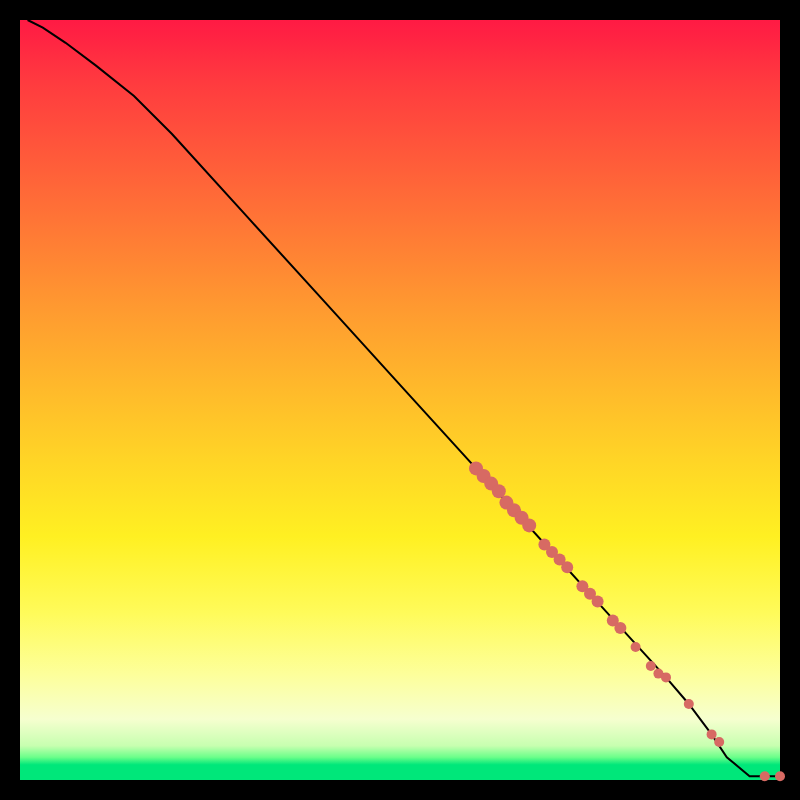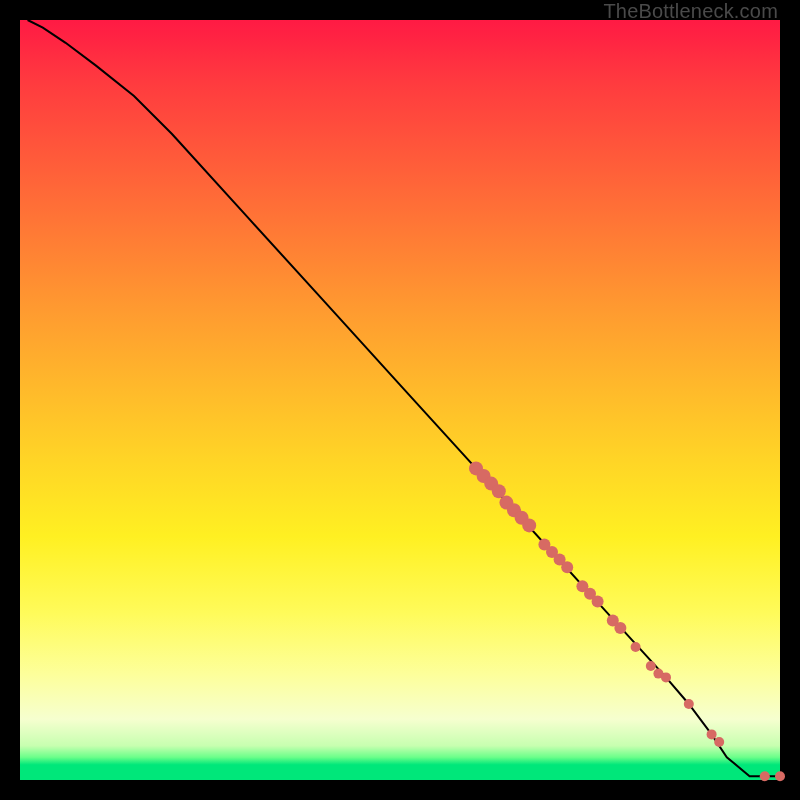--- a/index.html
+++ b/index.html
@@ -68,21 +68,20 @@
   }
   .marker {
     fill: #d76a63;
     stroke: none;
   }
 </style>
 </head>
 <body>
 
 <div class="stage">
-  <div class="watermark">TheBottleneck.com</div>
 
   <div class="plot">
     <svg class="overlay" viewBox="0 0 760 760">
       <path id="curve-path" class="curve" d="M7.6 0.0 L22.8 7.6 L45.6 22.8 L76.0 45.6 L114.0 76.0 L152.0 114.0 L228.0 197.6 L304.0 281.2 L380.0 364.8 L456.0 448.4 L494.0 490.2 L532.0 532.0 L570.0 573.8 L608.0 615.6 L646.0 657.4 L668.8 684.0 L691.6 714.4 L706.8 737.2 L729.6 756.2 L760.0 756.2"></path>
       <g id="marker-layer">
           <circle cx="456.0" cy="448.4" r="7" class="marker" fill="#d76a63"></circle>
           <circle cx="463.6" cy="456.0" r="7" class="marker" fill="#d76a63"></circle>
           <circle cx="471.2" cy="463.6" r="7" class="marker" fill="#d76a63"></circle>
           <circle cx="478.8" cy="471.2" r="7" class="marker" fill="#d76a63"></circle>
           <circle cx="486.4" cy="482.6" r="7" class="marker" fill="#d76a63"></circle>

